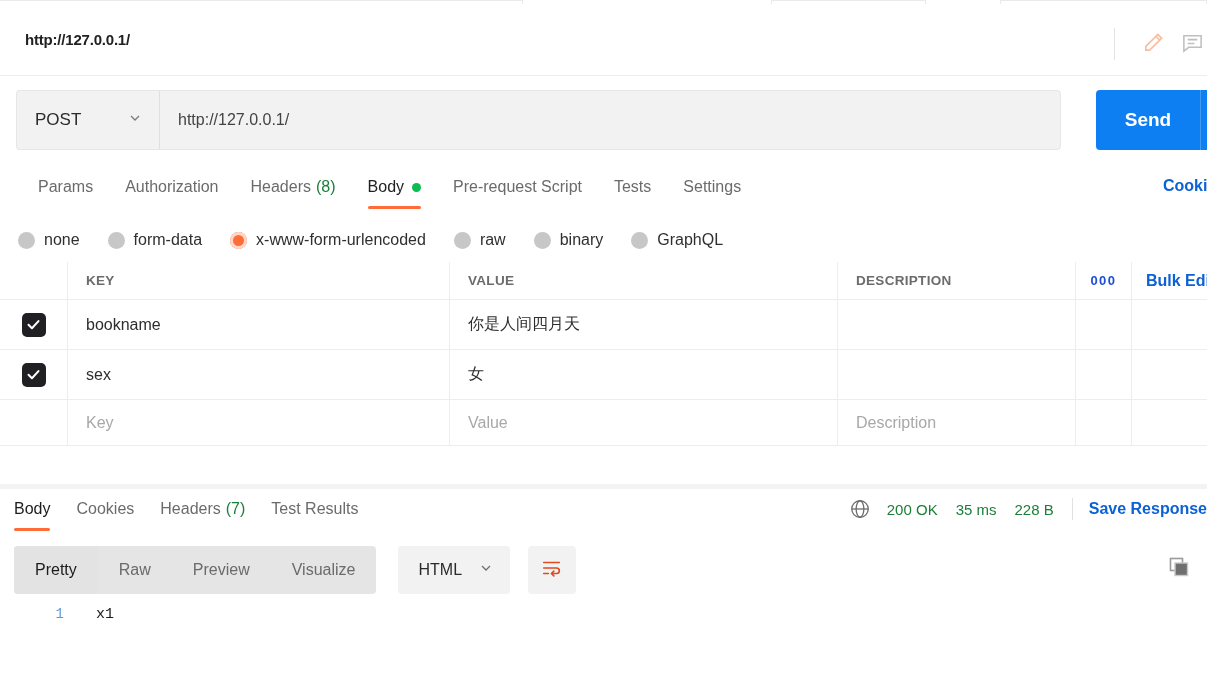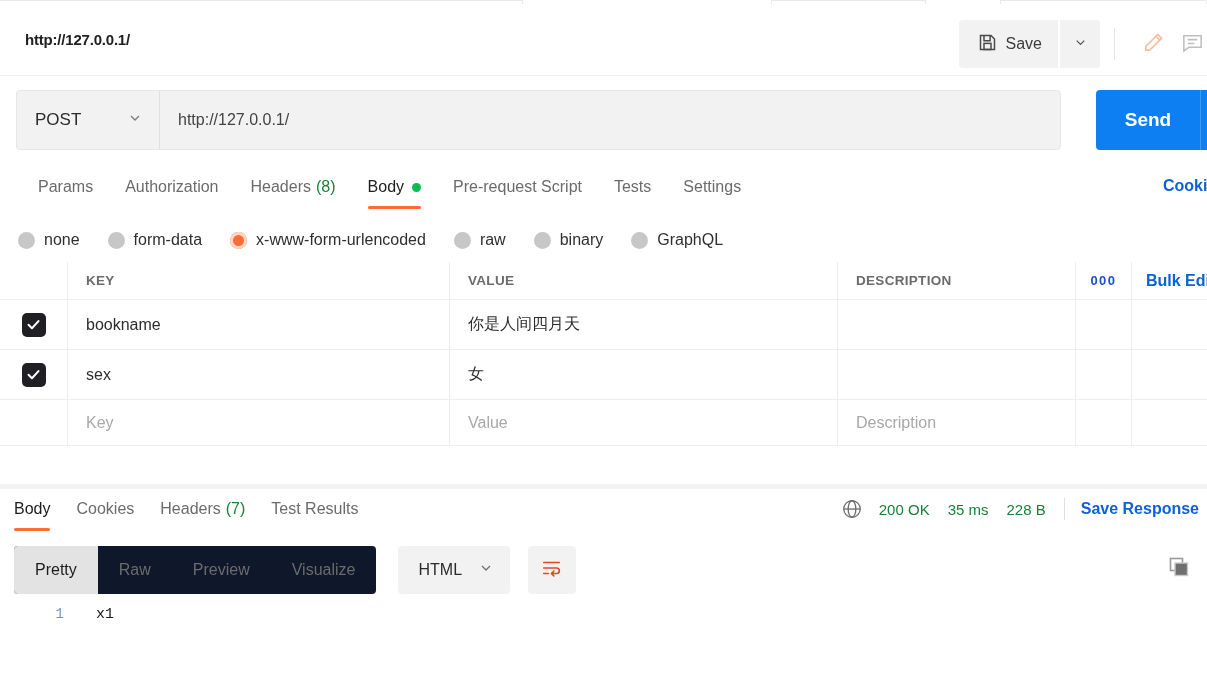--- a/index.html
+++ b/index.html
@@ -155,21 +155,21 @@
   .resp-meta {
     position: absolute; right: 0; top: 498px; display: flex; align-items: center;
   }
   .resp-meta .globe { margin-right: 16px; display: flex; align-items: center; }
   .meta-v { font-size: 15px; color: #1a7f37; margin-right: 18px; white-space: nowrap; }
   .meta-div { width: 1px; height: 22px; background: #e0e0e0; margin-right: 16px; }
   .save-resp { font-size: 16px; font-weight: bold; color: #0b61d6; cursor: pointer; white-space: nowrap; }
 
   
   .viewbar { position: absolute; top: 546px; left: 14px; display: flex; align-items: center; }
-  .segment { display: flex; background: #0f172a; border-radius: 4px; overflow: hidden; height: 48px; }
+  .segment { display: flex; background: #e5e5e5; border-radius: 4px; overflow: hidden; height: 48px; }
   .seg {
     display: flex; align-items: center; padding: 0 21px; font-size: 16px;
     color: #6b6b6b; cursor: pointer;
   }
   .seg.active { background: #e3e3e3; color: #1c1c1c; }
   .fmt-sel {
     margin-left: 22px; height: 48px; background: #f2f2f2; border-radius: 4px;
     display: flex; align-items: center; gap: 16px; padding: 0 16px 0 20px; cursor: pointer;
   }
   .fmt-sel .ft { font-size: 16px; color: #2b2b2b; }
@@ -199,39 +199,20 @@
   <div class="tabstrip">
     <div class="tabedge" style="left:-1px; width:524px;"></div>
     <div class="tabedge" style="left:771px; width:155px;"></div>
     <div class="tabedge" style="left:1000px; width:207px;"></div>
   </div>
 
   <div class="req-header">
     <div class="req-title">http://127.0.0.1/</div>
 
     <div class="hdr-actions">
-      <div class="save-group">
-        <div class="save-btn">
-          <span>
-            <svg width="21" height="21" viewBox="0 0 24 24" fill="none" stroke="#4a4a4a" stroke-width="1.7">
-              <path d="M4 4h12l4 4v12H4z"></path>
-                <path d="M8 4v6h7V4"></path>
-                <rect x="8" y="13" width="8" height="7"></rect>
-            </svg>
-          </span>
-          <span class="lbl">Save</span>
-        </div>
-        <div class="save-caret">
-          <span>
-            <svg width="15" height="15" viewBox="0 0 24 24" fill="none" stroke="#545454" stroke-width="2">
-                <path d="M6 9l6 6 6-6"></path>
-              </svg>
-          </span>
-        </div>
-      </div>
       <div class="vdiv"></div>
       <div class="icon-btn boxed">
         <span>
           <svg width="23" height="23" viewBox="0 0 24 24" fill="none" stroke="#f8bda0" stroke-width="1.7">
             <path d="M16.5 3.5l4 4L8 20H4v-4z"></path>
               <path d="M14.5 5.5l4 4"></path>
           </svg>
         </span>
       </div>
       <div class="icon-btn" style="width:30px; overflow:hidden;">
@@ -418,21 +399,21 @@
       <svg width="22" height="22" viewBox="0 0 24 24" fill="none" stroke="#6b6b6b" stroke-width="1.4">
         <circle cx="12" cy="12" r="9"></circle>
           <path d="M3 12h18"></path>
           <ellipse cx="12" cy="12" rx="4.2" ry="9"></ellipse>
       </svg>
     </span>
     <span class="meta-v">200 OK</span>
     <span class="meta-v">35 ms</span>
     <span class="meta-v">228 B</span>
     <span class="meta-div"></span>
-    <span class="save-resp" style="margin-right:8px;">Save Response</span>
+    <span class="save-resp" style="margin-right:0px;">Save Response</span>
   </div>
 
   <div class="viewbar">
     <div class="segment">
       <div class="seg active">
         <span>Pretty</span>
       </div>
       <div class="seg">
         <span>Raw</span>
       </div>

